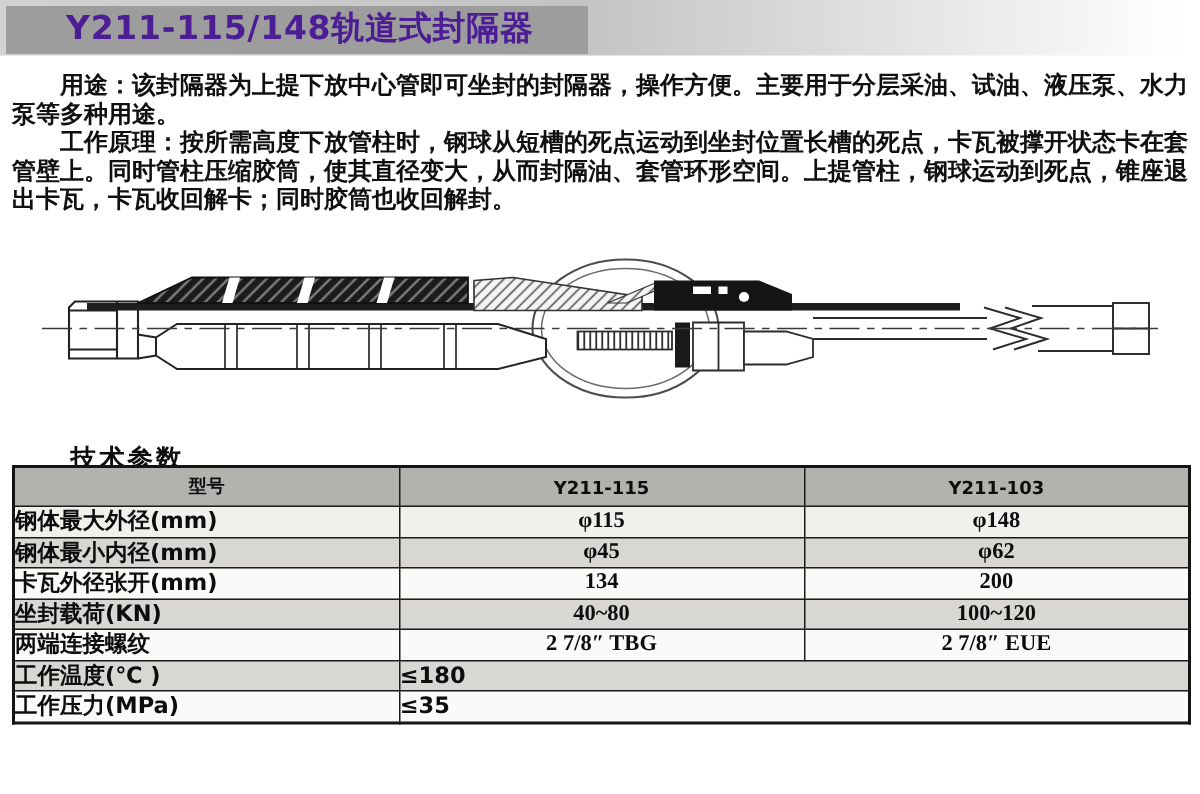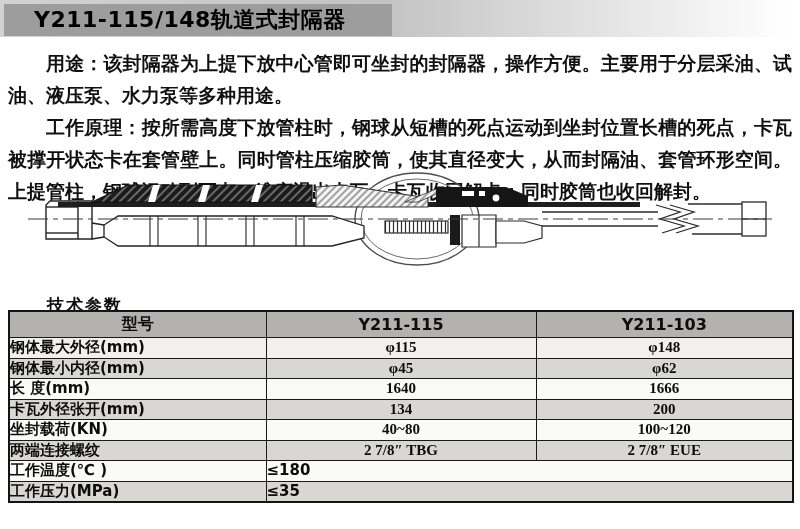--- a/index.html
+++ b/index.html
@@ -8,49 +8,49 @@
     background:#ffffff;color:#111;
     font-family:"DejaVu Sans","Liberation Sans",sans-serif;
   }
   
   .titlebar{
     position:absolute;left:0;top:0;width:800px;height:37px;
     background:linear-gradient(90deg,#d2d2d2 0%,#c3c3c3 48%,#fdfdfd 97%,#ffffff 100%);
   }
   .title-box{
     position:absolute;left:4px;top:4px;width:388px;height:32px;
-    background:#9d9d9d;color:#000000;
+    background:#9d9d9d;color:#4c1d95;
     font-size:22px;font-weight:bold;line-height:32px;
-    padding-left:30px;box-sizing:border-box;letter-spacing:0.5px;
+    padding-left:40px;box-sizing:border-box;letter-spacing:0.5px;
     white-space:nowrap;
   }
   
   .content{
     position:absolute;left:8px;top:47px;width:784px;
-    font-size:19px;line-height:32px;font-weight:bold;
+    font-size:16px;line-height:19px;font-weight:bold;
     text-align:justify;color:#101010;
   }
   .content p{margin:0;text-indent:2em;}
   
   .drawing{position:absolute;left:0;top:167px;width:800px;height:106px;}
   
   .section-heading{
     position:absolute;left:34px;top:281px;margin:13px;
     font-size:17px;font-weight:bold;color:#0d0d0d;letter-spacing:2px;
   }
   
   table.params{
     position:absolute;left:8px;top:310px;width:784px;
     border-collapse:collapse;table-layout:fixed;
     font-weight:bold;color:#0d0d0d;
     border:2px solid #141414;
   }
   table.params th,table.params td{border:1.5px solid #1a1a1a;padding:0;}
   table.params th{
-    height:25px;background:#b4b2af;font-size:16px;text-align:center;margin-top:32px;
+    height:25px;background:#b4b2af;font-size:12px;text-align:center;margin-top:32px;
   }
   table.params td{height:19.5px;font-size:15px;line-height:1;}
   td.lab{text-align:left;padding-left:62px;}
   td.val{text-align:center;padding-right:34px;font-family:Liberation Serif, serif;}
   td.mer{}
   tbody tr:nth-child(odd){background:#fafaf8;}
   tbody tr:nth-child(even){background:#d8d7d4;}
   tbody tr:first-child{background:#f1f0ed;padding-left:47px;}
 </style>
 </head>
@@ -170,25 +170,20 @@
         <td class="lab">钢体最大外径(mm)</td>
         <td class="val">φ115</td>
         <td class="val">φ148</td>
       </tr>
       <tr>
         <td class="lab">钢体最小内径(mm)</td>
         <td class="val">φ45</td>
         <td class="val">φ62</td>
       </tr>
       <tr>
-        <td class="lab">长 度(mm)</td>
-        <td class="val">1640</td>
-        <td class="val">1666</td>
-      </tr>
-      <tr>
         <td class="lab">卡瓦外径张开(mm)</td>
         <td class="val">134</td>
         <td class="val">200</td>
       </tr>
       <tr>
         <td class="lab">坐封载荷(KN)</td>
         <td class="val">40~80</td>
         <td class="val">100~120</td>
       </tr>
       <tr>

